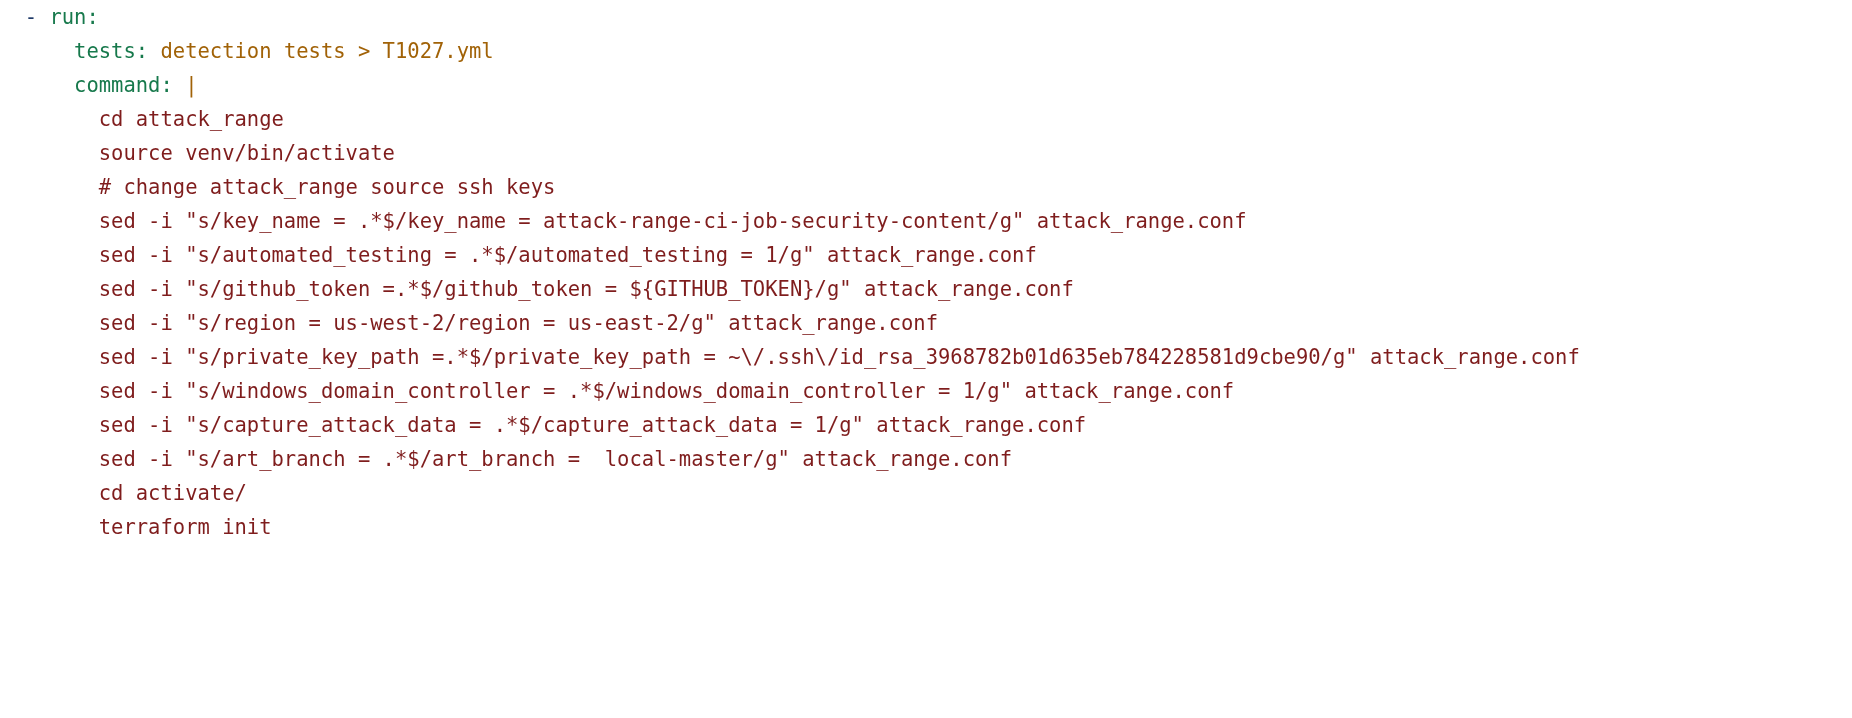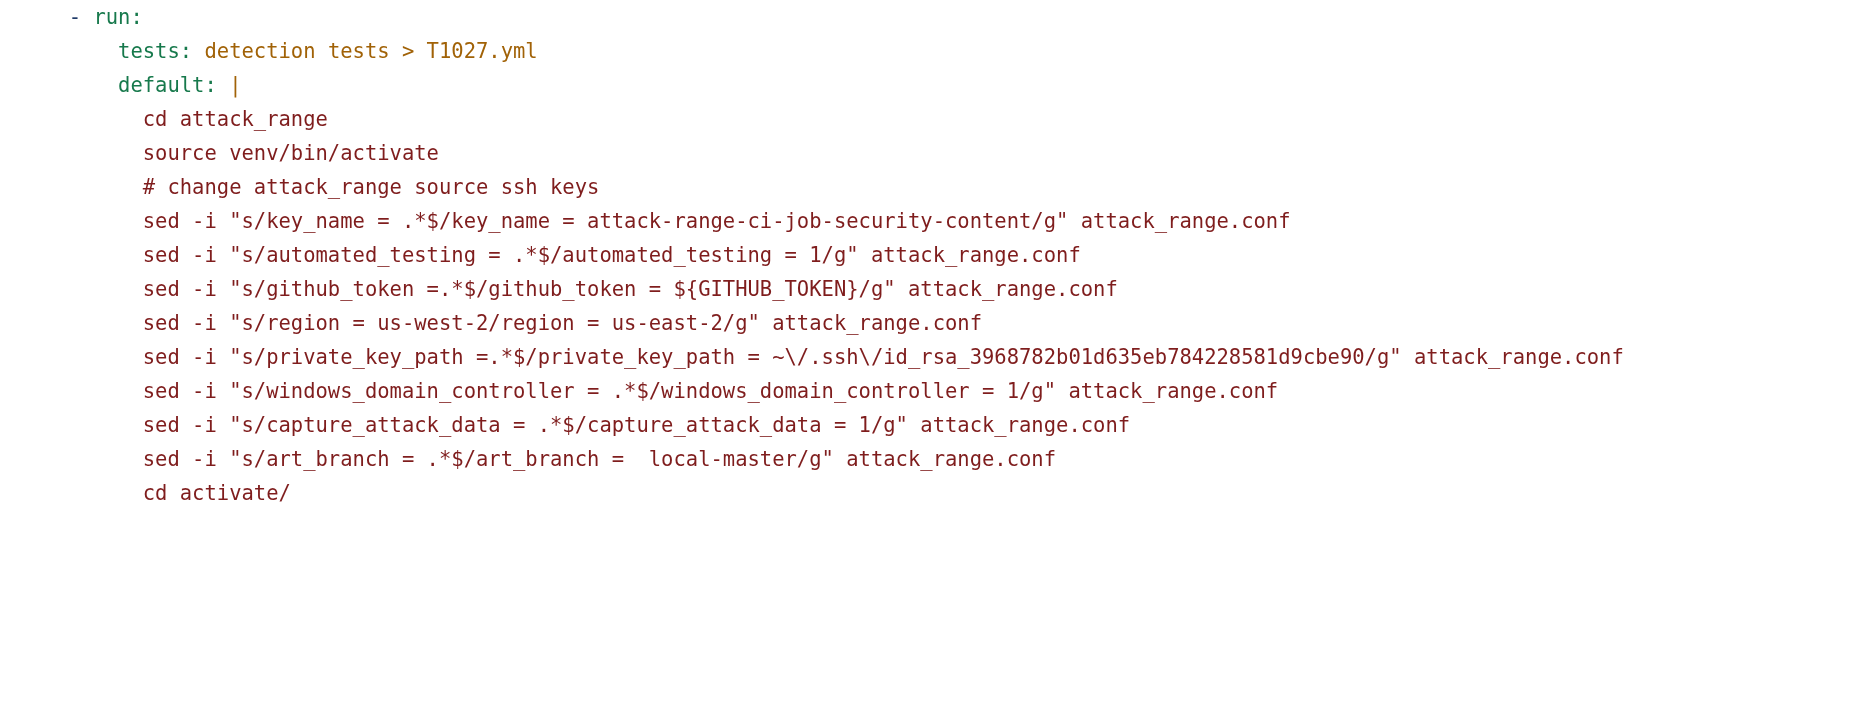--- a/index.html
+++ b/index.html
@@ -24,44 +24,44 @@
   }
 
   .code-line {
     font-family: "DejaVu Sans Mono", "Liberation Mono", monospace;
     font-size: 20.5px;
     line-height: 34px;
     height: 34px;
     white-space: pre;
     color: #1f3a68;
     letter-spacing: 0px;
-    padding-left: 44px;
   }
 
   .tok-key   { color: #17794c; }
   .tok-val   { color: #a16207; }
   .tok-plain { color: #7f1d1d; }
   .tok-dash  { color: #1f3a68; }
 
   
 </style>
 </head>
 <body>
 
 <div id="yaml-block">
   <div id="yaml-lines">
       <div class="code-line"><span class="tok-plain">  </span><span class="tok-dash">- </span><span class="tok-key">run</span><span class="tok-key">:</span></div>
       <div class="code-line"><span class="tok-plain">      </span><span class="tok-key">tests</span><span class="tok-key">:</span><span class="tok-val"> detection tests &gt; T1027.yml</span></div>
-      <div class="code-line"><span class="tok-plain">      </span><span class="tok-key">default</span><span class="tok-key">:</span><span class="tok-val"> |</span></div>
+      <div class="code-line"><span class="tok-plain">      </span><span class="tok-key">command</span><span class="tok-key">:</span><span class="tok-val"> |</span></div>
       <div class="code-line tok-plain">        cd attack_range</div>
       <div class="code-line tok-plain">        source venv/bin/activate</div>
       <div class="code-line tok-plain">        # change attack_range source ssh keys</div>
       <div class="code-line tok-plain">        sed -i "s/key_name = .*$/key_name = attack-range-ci-job-security-content/g" attack_range.conf</div>
       <div class="code-line tok-plain">        sed -i "s/automated_testing = .*$/automated_testing = 1/g" attack_range.conf</div>
       <div class="code-line tok-plain">        sed -i "s/github_token =.*$/github_token = ${GITHUB_TOKEN}/g" attack_range.conf</div>
       <div class="code-line tok-plain">        sed -i "s/region = us-west-2/region = us-east-2/g" attack_range.conf</div>
       <div class="code-line tok-plain">        sed -i "s/private_key_path =.*$/private_key_path = ~\/.ssh\/id_rsa_3968782b01d635eb784228581d9cbe90/g" attack_range.conf</div>
       <div class="code-line tok-plain">        sed -i "s/windows_domain_controller = .*$/windows_domain_controller = 1/g" attack_range.conf</div>
       <div class="code-line tok-plain">        sed -i "s/capture_attack_data = .*$/capture_attack_data = 1/g" attack_range.conf</div>
       <div class="code-line tok-plain">        sed -i "s/art_branch = .*$/art_branch =  local-master/g" attack_range.conf</div>
       <div class="code-line tok-plain">        cd activate/</div>
+      <div class="code-line tok-plain">        terraform init</div>
     </div>
 </div>
 
 </body></html>

